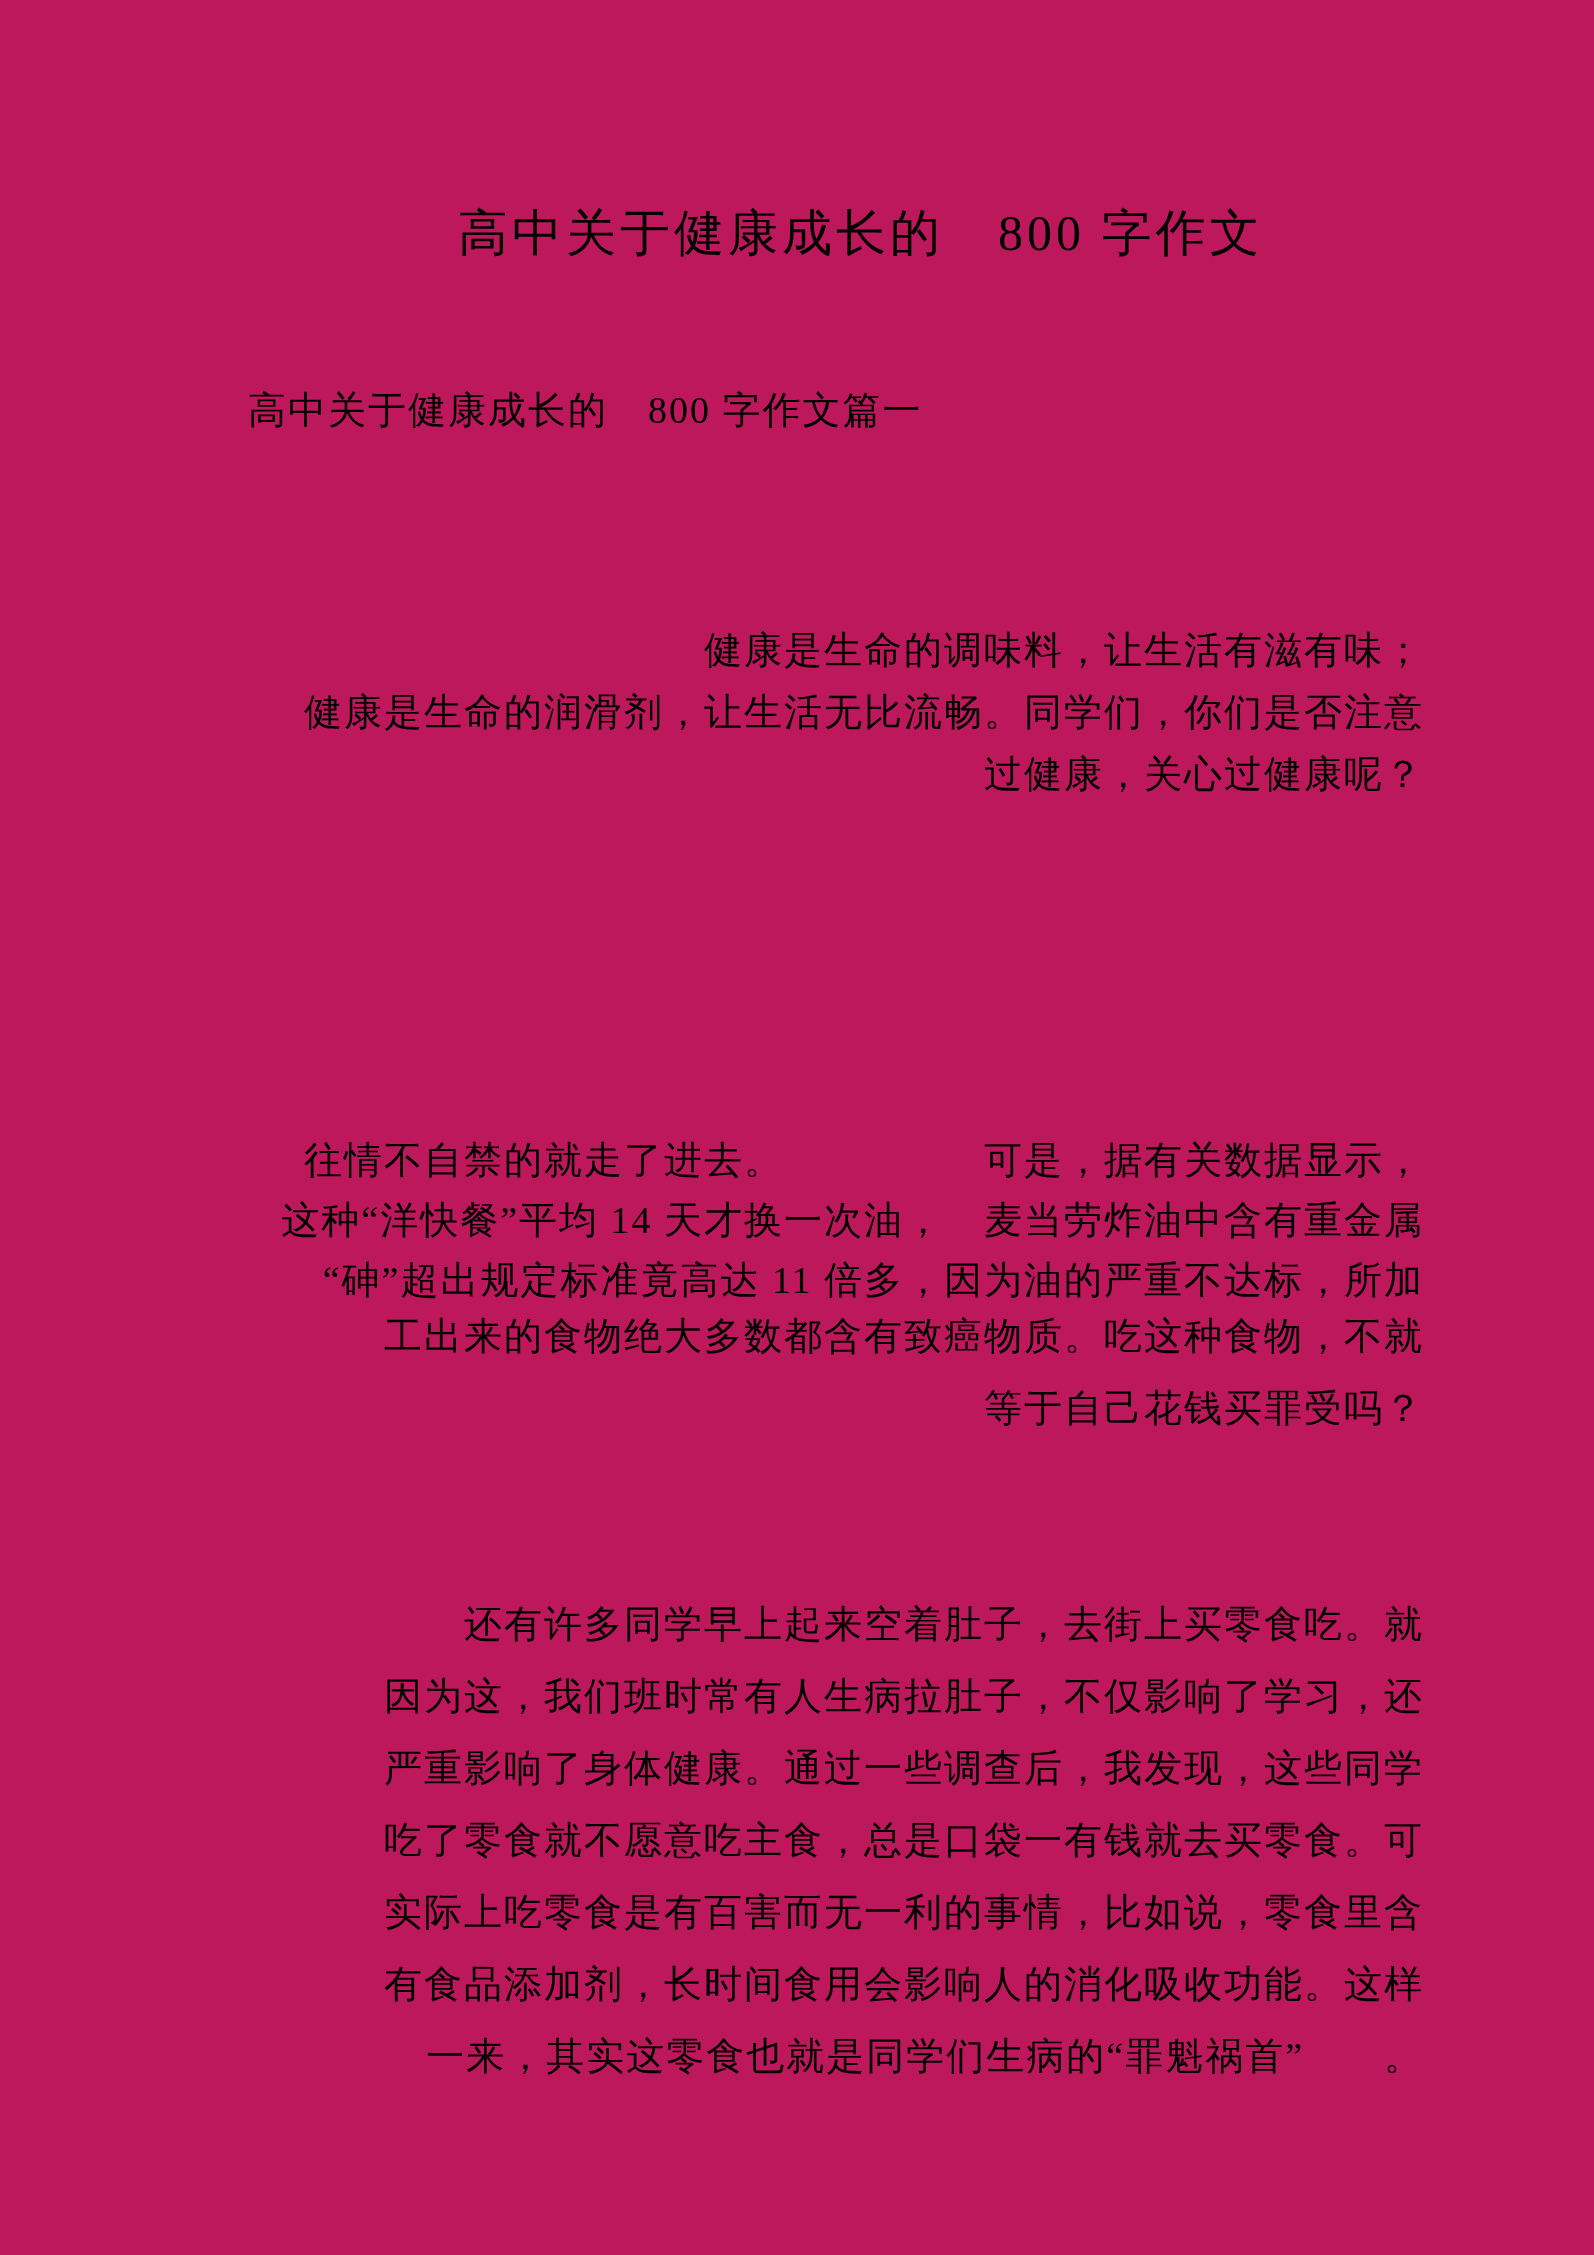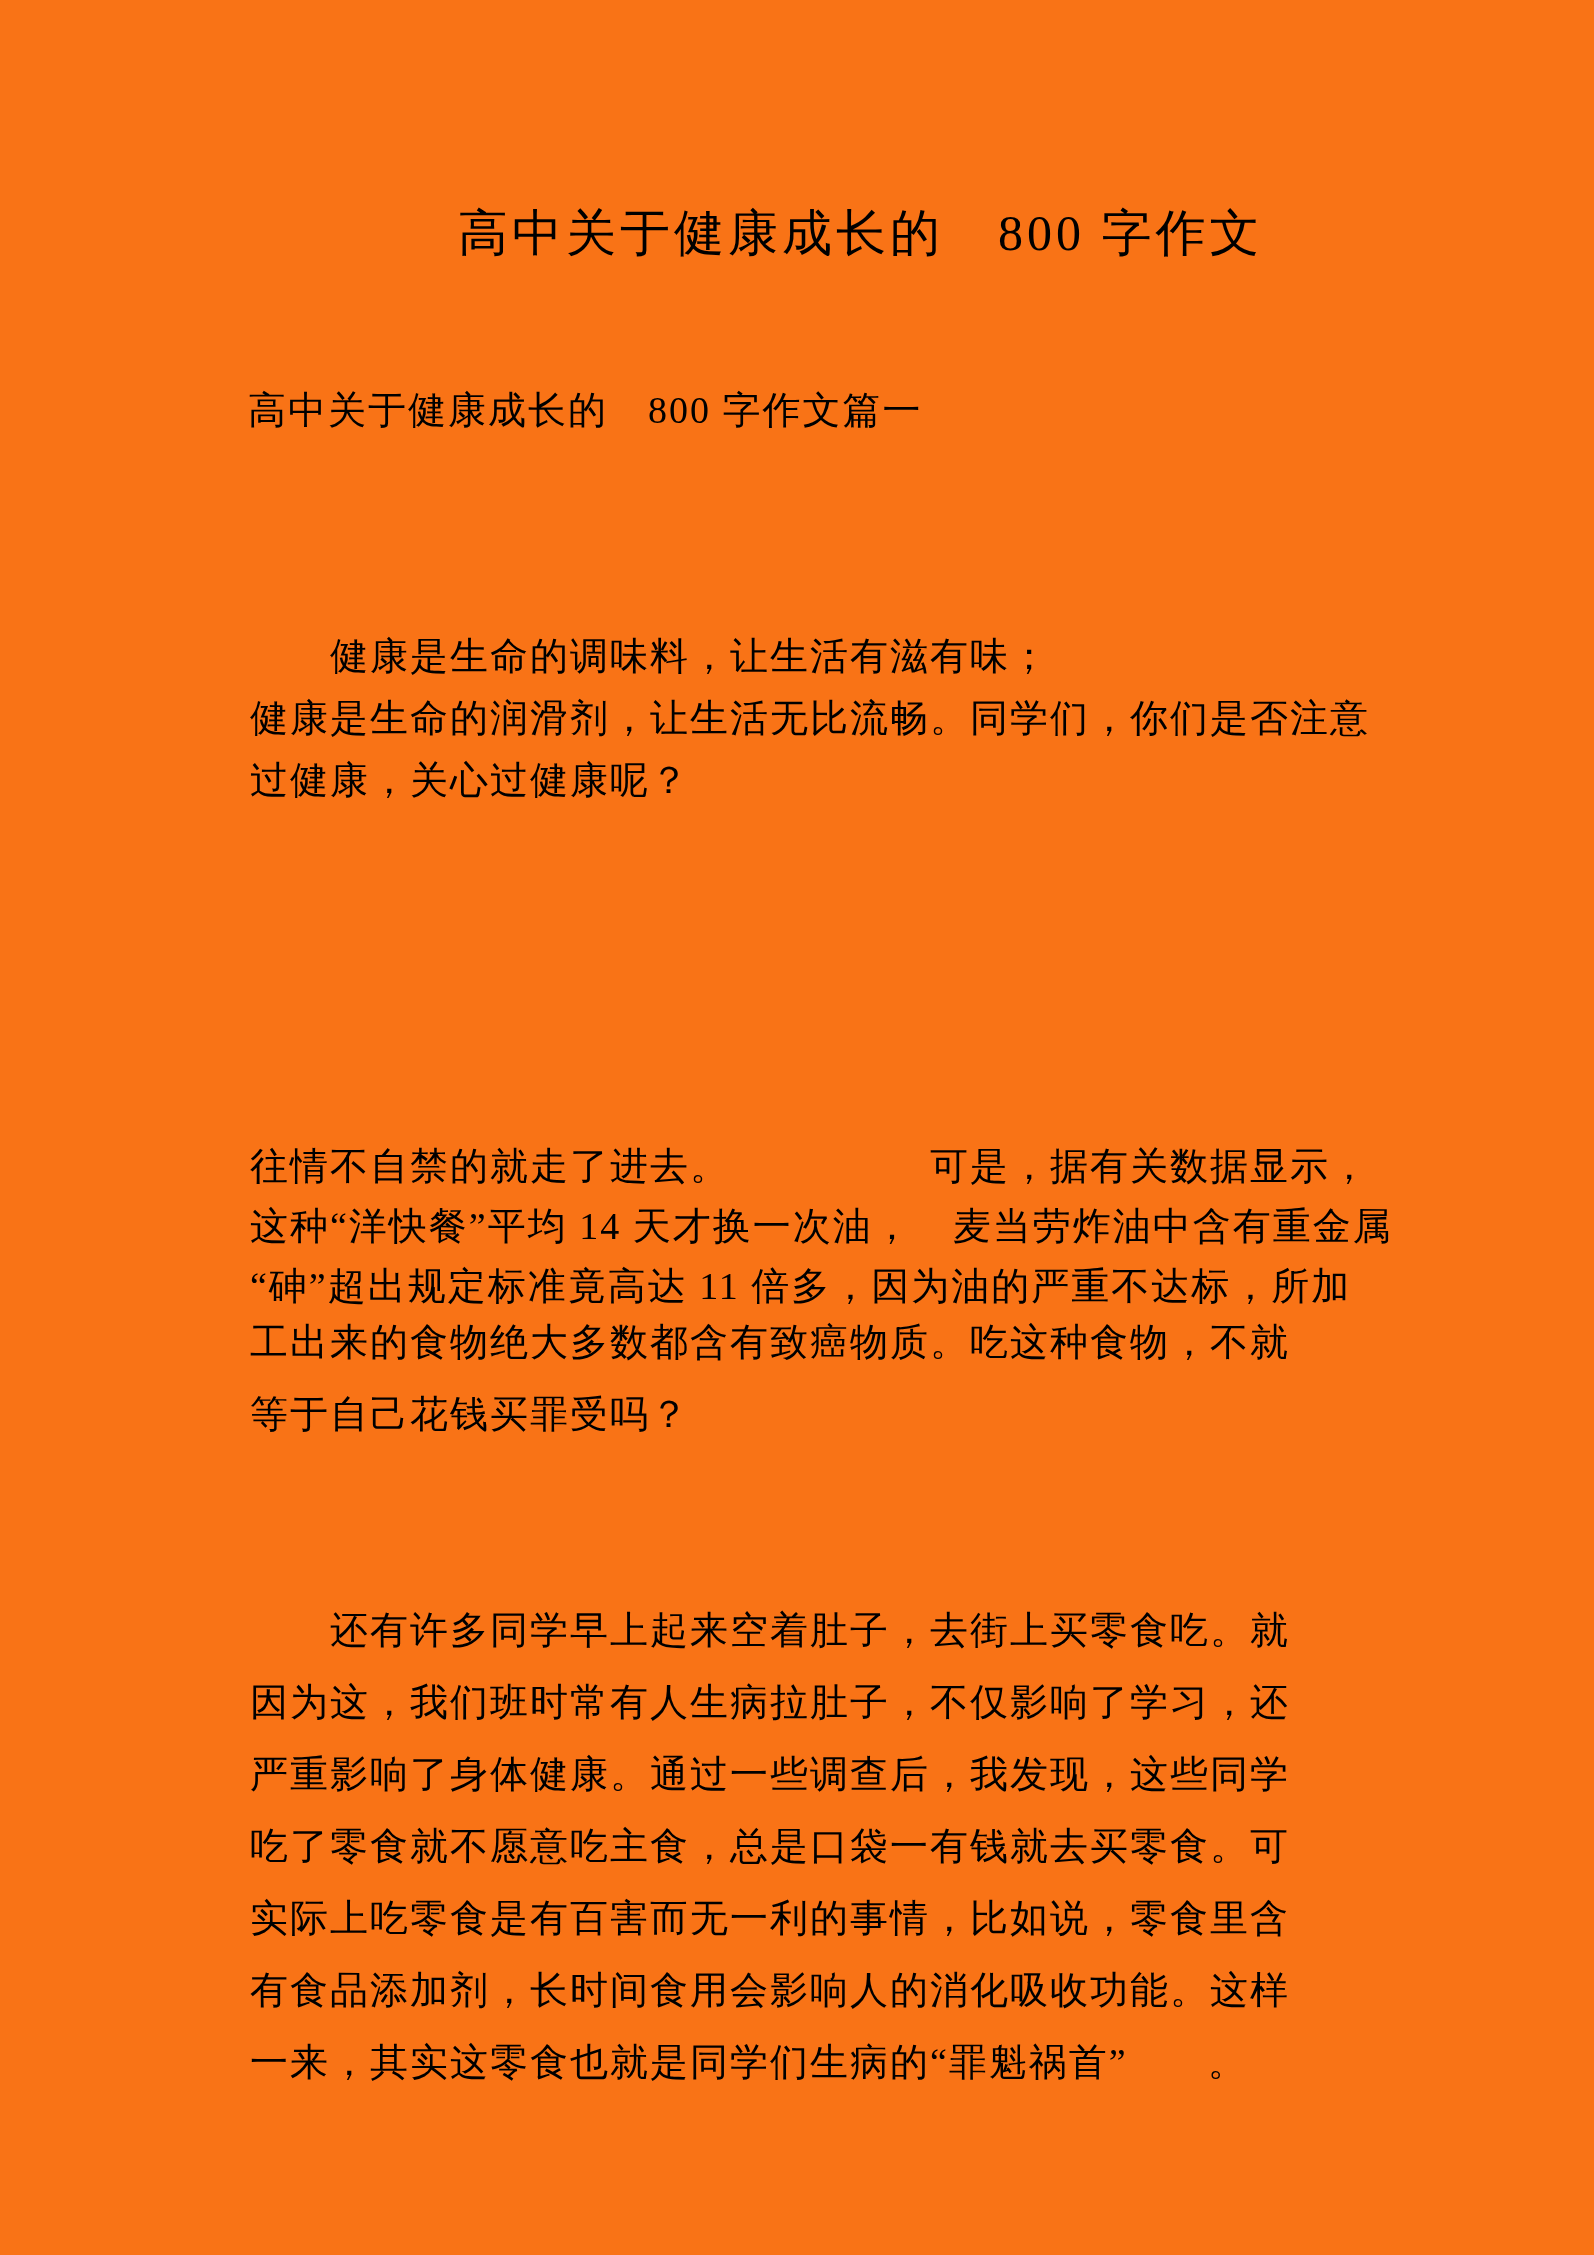--- a/index.html
+++ b/index.html
@@ -11,21 +11,21 @@
     height: 2255px;
     background: #ffffff;
     position: relative;
     font-family: "Liberation Serif", "DejaVu Serif", serif;
     color: #000000;
     overflow: hidden;
   }
   .page {
     position: absolute;
     inset: 0;
-    background: #f97316;
+    background: #be185d;
     text-decoration: underline;
   }
   .doc-title {
     position: absolute;
     top: 202px;
     left: 458px;
     margin: 0;
     font-size: 50px;
     font-weight: normal;
     letter-spacing: 4px;
@@ -40,24 +40,25 @@
     font-size: 38px;
     font-weight: normal;
     letter-spacing: 2px;
     line-height: 62px;
     white-space: pre-wrap;
   }
   .para {
     position: absolute;
     left: 240px;
     width: 1180px;
-    margin: 10px;
+    margin: 4px;
     font-size: 38px;
     letter-spacing: 2px;
     white-space: pre-line; 
+    text-align: right;
   }
   .para-1 { top: 615px;  line-height: 62px; }
   .para-2 { top: 913px;  line-height: 62px; }
   .para-3 { top: 1126px; line-height: 60px; }
   .para-4 { top: 1296px; line-height: 72px; }
   .para-5 { top: 1584px; line-height: 72px; }
 </style>
 </head>
 <body>
 

